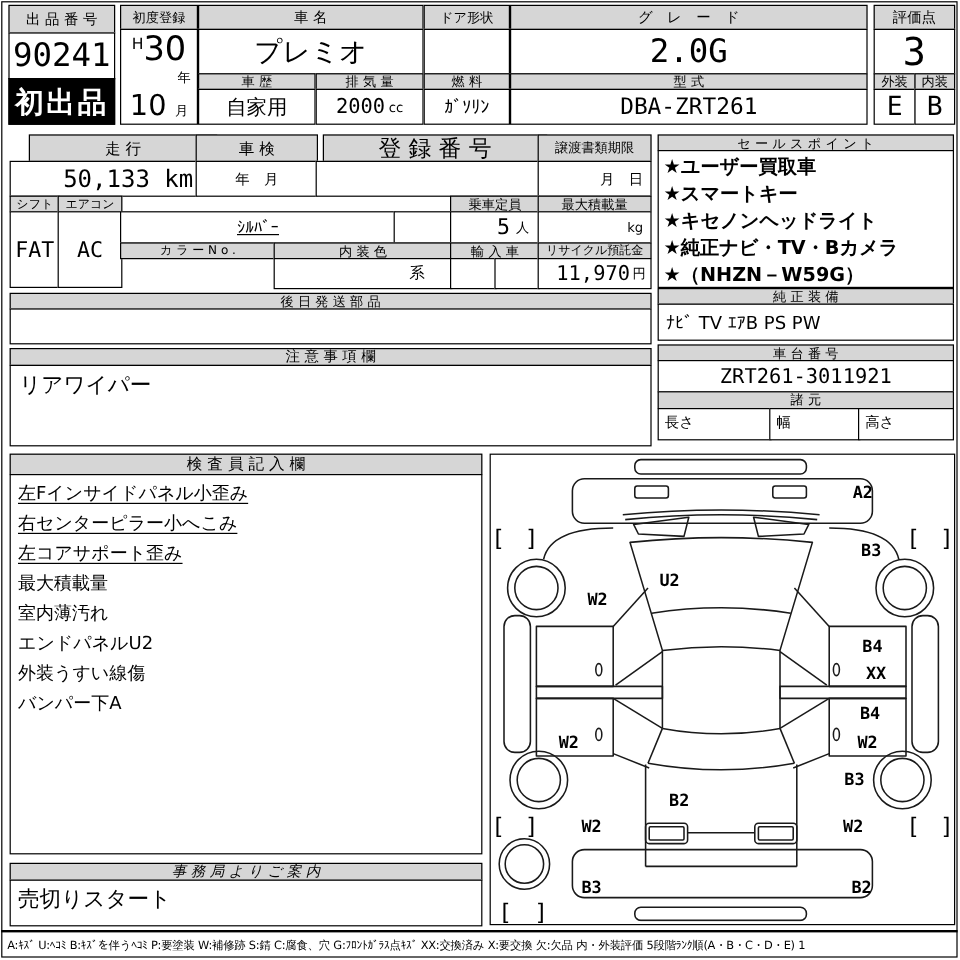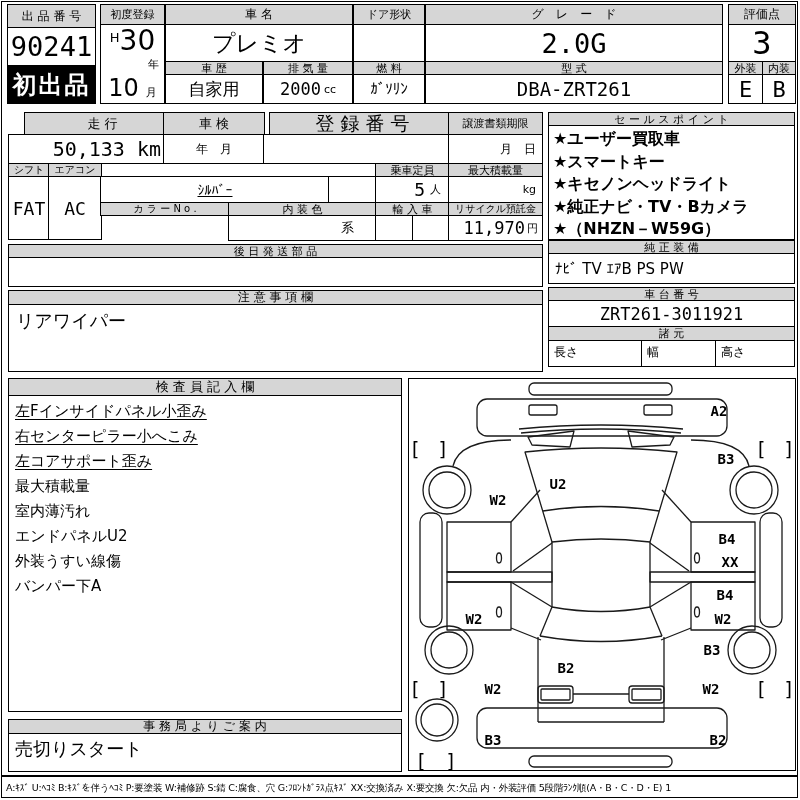--- a/index.html
+++ b/index.html
@@ -214,21 +214,21 @@
     <div class="u">左Fインサイドパネル小歪み</div>
     <div class="u">右センターピラー小へこみ</div>
     <div class="u">左コアサポート歪み</div>
     <div>最大積載量</div>
     <div>室内薄汚れ</div>
     <div>エンドパネルU2</div>
     <div>外装うすい線傷</div>
     <div>バンパー下A</div>
   </div>
 
-  <div class="c h" style="left:8px;top:719px;width:394px;height:15px;font-size:12px;">
+  <div class="c h" style="left:8px;top:719px;width:394px;height:15px;font-size:12px;font-style:italic;">
     <span>事 務 局 よ り ご 案 内</span>
     </div>
   <div class="c leftA topA" style="left:8px;top:733px;width:394px;height:39px;font-size:18px;padding:3px 6px;">
     <span>売切りスタート</span>
     </div>
 
   <div class="c h" style="left:548px;top:112px;width:247px;height:14px;font-size:11px;">
     <span>セ ー ル ス ポ イ ン ト</span>
     </div>
   <div class="c lines" style="left:548px;top:125px;width:247px;height:115px;font-size:16px;font-weight:bold;line-height:22.5px;padding:2px 4px;">

